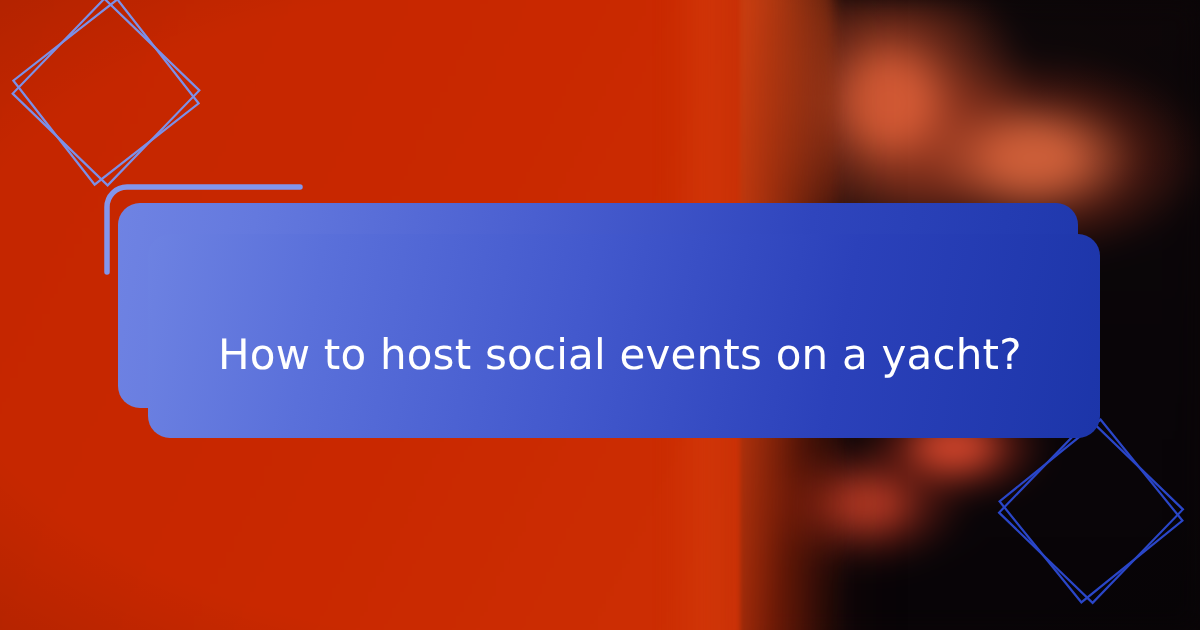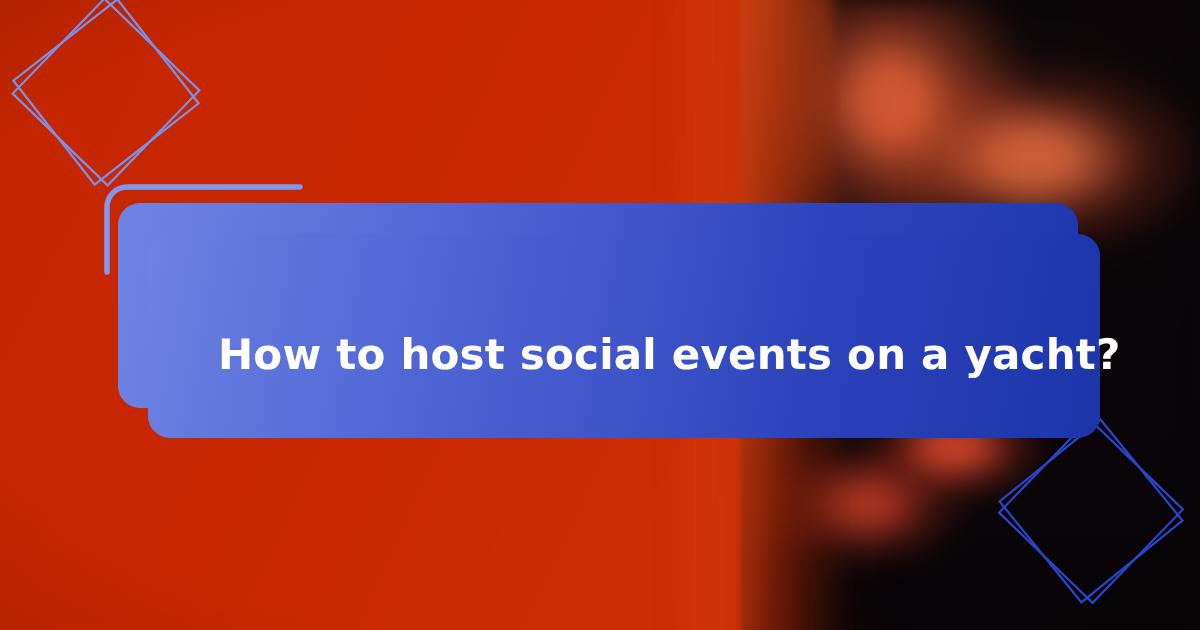--- a/index.html
+++ b/index.html
@@ -101,21 +101,21 @@
     background: linear-gradient(100deg, #6d82e2 0%, #5a70da 18%, #4359cd 45%, #2b41ba 72%, #1c35a9 100%);
     display: flex;
     align-items: center;
   }
   .card-title {
     position: absolute;
     left: 70px;
     top: 96px;
     color: #ffffff;
     font-size: 42px;
-    font-weight: 700;
+    font-weight: 400;
     letter-spacing: 0.2px;
     white-space: nowrap;
     text-rendering: geometricPrecision;
   }
 </style>
 </head>
 <body>
 
 <div class="canvas">
 

